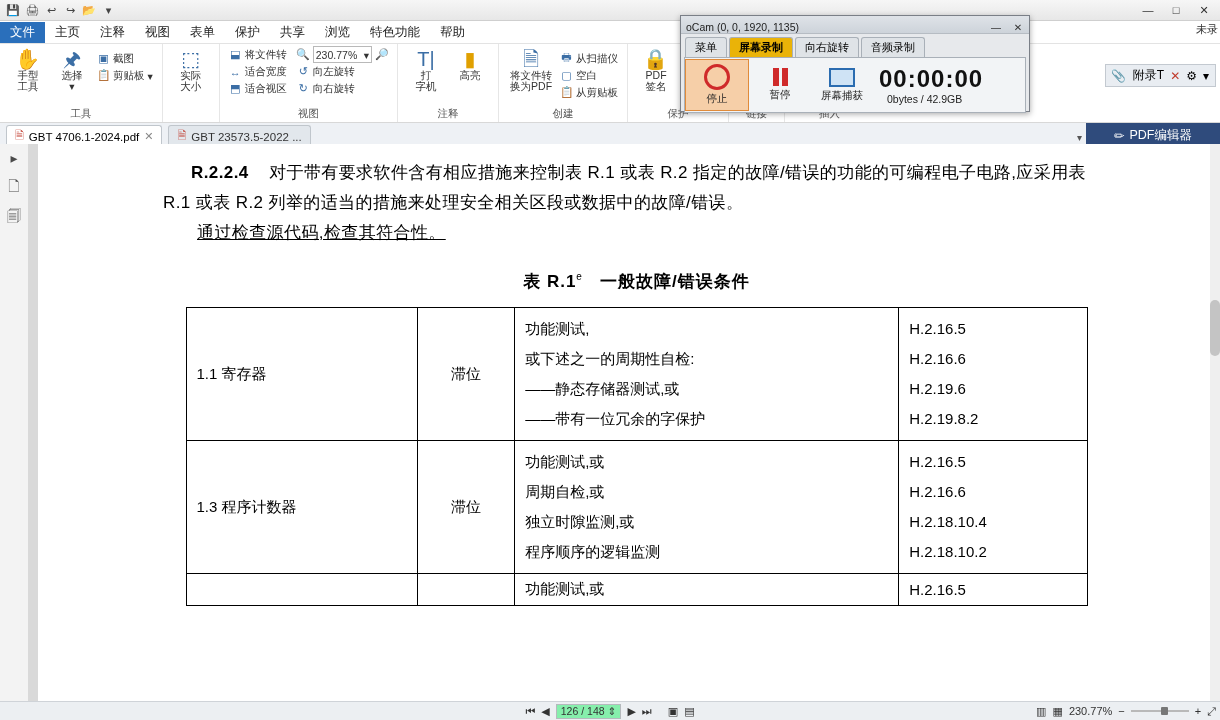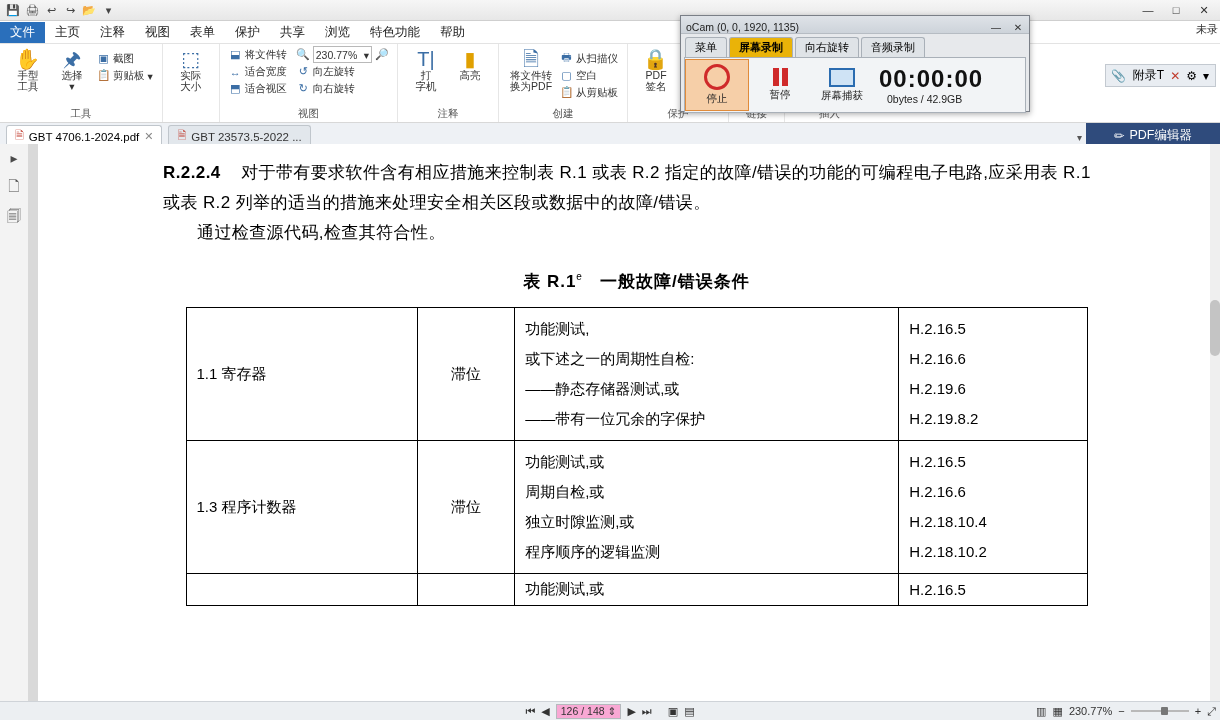--- a/index.html
+++ b/index.html
@@ -50,22 +50,22 @@
   .leftrail{position:absolute;left:0;top:0;width:28px;bottom:0;background:#f3f3f3;border-right:1px solid #d0d0d0;
             display:flex;flex-direction:column;align-items:center;gap:10px;padding-top:4px;}
   .leftrail .ri{width:20px;height:20px;display:flex;align-items:center;justify-content:center;color:#4a4a4a;font-size:14px;}
   .vstrip{position:absolute;left:28px;top:0;width:10px;bottom:0;background:#d9d9d9;}
   .page{position:absolute;left:38px;right:10px;top:0;bottom:0;background:#fff;overflow:hidden;}
   .scrollbar{position:absolute;right:0;top:0;width:10px;bottom:0;background:#efefef;}
   .scrollthumb{position:absolute;right:0;top:28%;width:10px;height:56px;background:#c4c4c4;border-radius:5px;}
 
   .doc{padding:14px 100px 0 125px;color:#000;}
   .p1{font-size:17px;line-height:30px;letter-spacing:.4px;}
-  .p1 b{font-weight:bold;}
-  .indent{text-indent:34px;}
+  .p1 b{font-weight:bold;margin-left:28px;}
+  .indent{text-indent:34px;text-decoration:underline;}
   .tabletitle{text-align:center;font-size:17px;font-weight:bold;margin:22px 0 14px 0;letter-spacing:1px;}
   .tabletitle sup{font-size:10px;font-weight:normal;}
   table.doc-tb{border-collapse:collapse;width:902px;margin:0 auto;font-size:15px;}
   table.doc-tb th,table.doc-tb td{border:1px solid #000;padding:6px 10px;vertical-align:middle;}
   table.doc-tb th{text-align:center;font-weight:normal;font-size:16px;}
   td.ctr{text-align:center;}
   .cellline{line-height:30px;}
   sup{font-size:9px;vertical-align:super;}
 
   
@@ -89,21 +89,21 @@
   .pausebars i{display:block;width:6px;height:18px;background:#cf2a2a;}
   .monitor{width:22px;height:15px;border:2px solid #2b6cb0;background:#cfe3f5;}
 
   
   .recbadge{position:absolute;right:2px;top:22px;font-size:11px;color:#333;}
 
   
   .statusbar{position:absolute;left:0;right:0;bottom:0;height:18px;background:#eceff2;border-top:1px solid #cfd3d8;
              display:flex;align-items:center;justify-content:center;gap:8px;font-size:11px;color:#333;}
   .statusbar .nav{display:flex;align-items:center;gap:6px;}
-  .pagebox{border:1px solid #b5b9bd;background:#f9a8d4;height:13px;display:flex;align-items:center;padding:0 4px;font-size:10.5px;gap:3px;}
+  .pagebox{border:1px solid #b5b9bd;background:#86efac;height:13px;display:flex;align-items:center;padding:0 4px;font-size:10.5px;gap:3px;}
   .statusbar .right{position:absolute;right:4px;display:flex;align-items:center;gap:6px;}
   .zslider{width:58px;height:2px;background:#b9b9b9;position:relative;}
   .zslider .knob{position:absolute;left:30px;top:-3px;width:7px;height:8px;background:#777;border-radius:1px;}
   .ic{display:inline-block;}
 </style>
 </head>
 <body>
 
 <div class="app">
 

